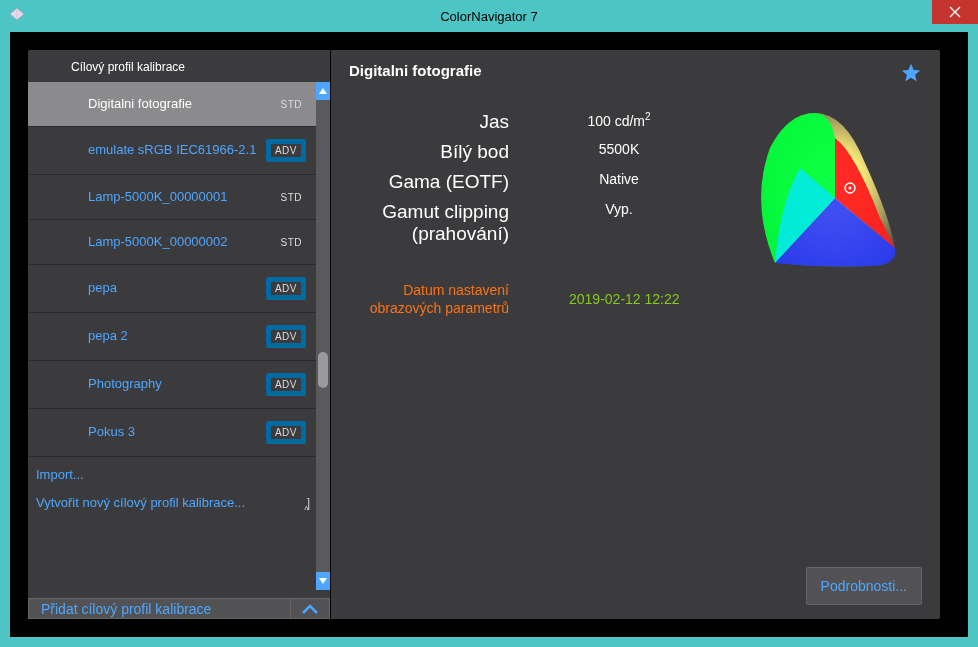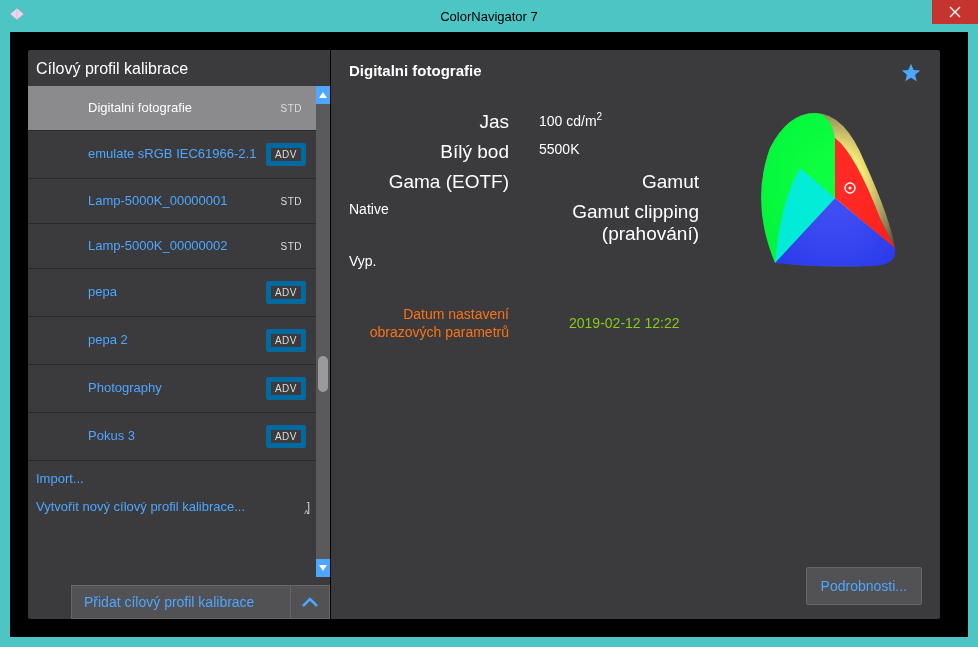--- a/index.html
+++ b/index.html
@@ -68,22 +68,23 @@
   border-radius: 2px;
 }
 .sidebar {
   width: 303px;
   display: flex;
   flex-direction: column;
   border-right: 1px solid #000;
 }
 .sidebar-header {
   padding: 10px 8px 8px 8px;
-  font-size: 16px;
-  color: #fff;
+  font-size: 12px;
+  color: #fff;
+  margin-left: 35px;
 }
 .profile-list {
   flex: 1;
   display: flex;
   position: relative;
 }
 .profile-items {
   flex: 1;
   display: flex;
   flex-direction: column;
@@ -168,22 +169,21 @@
 }
 .cursor-caret {
   color: #ccc;
   font-size: 12px;
   letter-spacing: -2px;
 }
 .add-profile-bar {
   margin-top: 8px;
   display: flex;
   align-items: stretch;
-  height: 34px;
-  margin-left: 43px;
+  height: 21px;
 }
 .add-profile-btn {
   flex: 1;
   background: #525254;
   color: #4da6ff;
   display: flex;
   align-items: center;
   padding: 0 12px;
   cursor: pointer;
   font-size: 14px;
@@ -225,21 +225,21 @@
   grid-template-columns: 160px 160px;
   row-gap: 8px;
   column-gap: 30px;
 }
 .detail-label {
   text-align: right;
   color: #fff;
   font-size: 19px;
 }
 .detail-value {
-  text-align: left;
+  text-align: center;
   color: #fff;
   font-size: 14px;
 }
 .gamut-diagram {
   position: absolute;
   top: 58px;
   right: 30px;
   width: 170px;
   height: 170px;
 }
@@ -387,21 +387,20 @@
 
         <div class="detail-grid">
           <div class="detail-label">Jas</div>
           <div class="detail-value"><span>100 cd/m</span><sup>2</sup></div>
 
           <div class="detail-label">Bílý bod</div>
           <div class="detail-value">5500K</div>
 
           <div class="detail-label">Gama (EOTF)</div>
 
-          <div class="detail-label">Gamut</div>
           <div class="detail-value">Native</div>
 
           <div class="detail-label detail-row-tall">Gamut clipping (prahování)</div>
           <div class="detail-value">Vyp.</div>
         </div>
 
         <div class="date-section">
           <div class="date-label">Datum nastavení obrazových parametrů</div>
           <div class="date-value">2019-02-12 12:22</div>
         </div>

